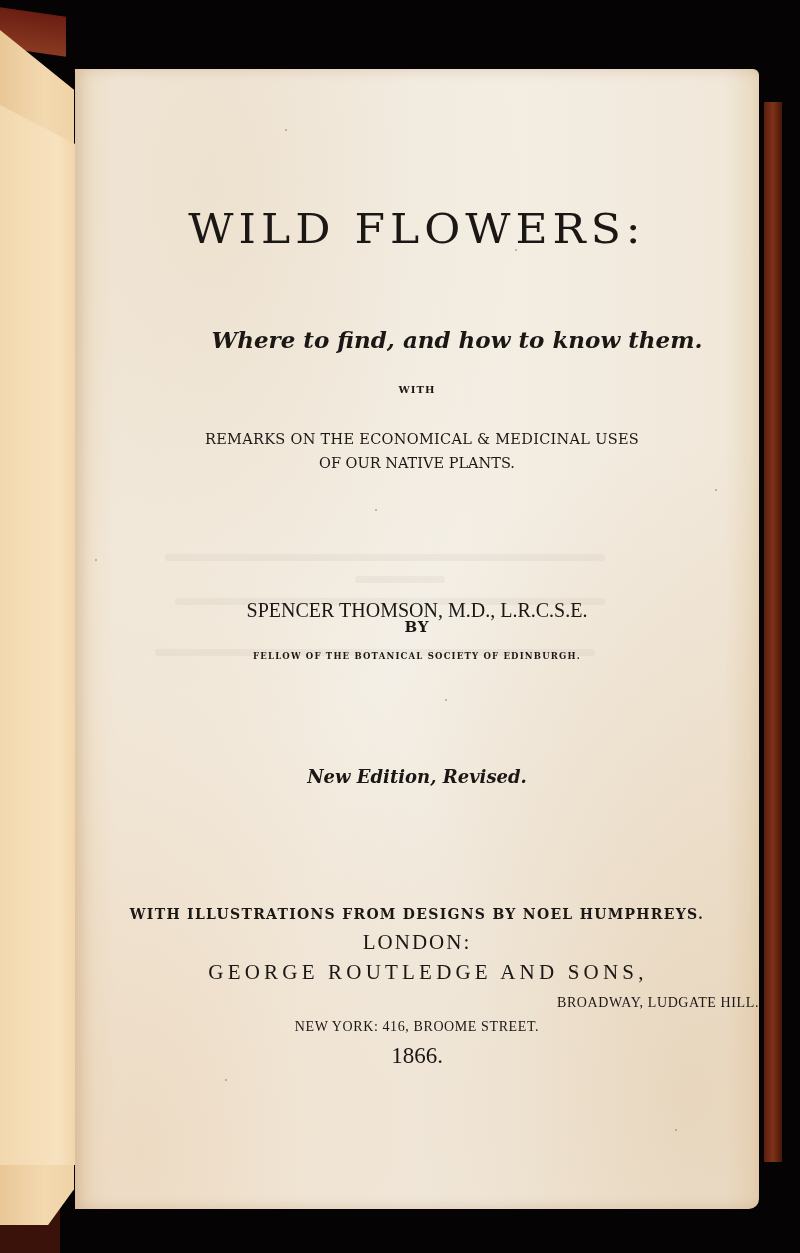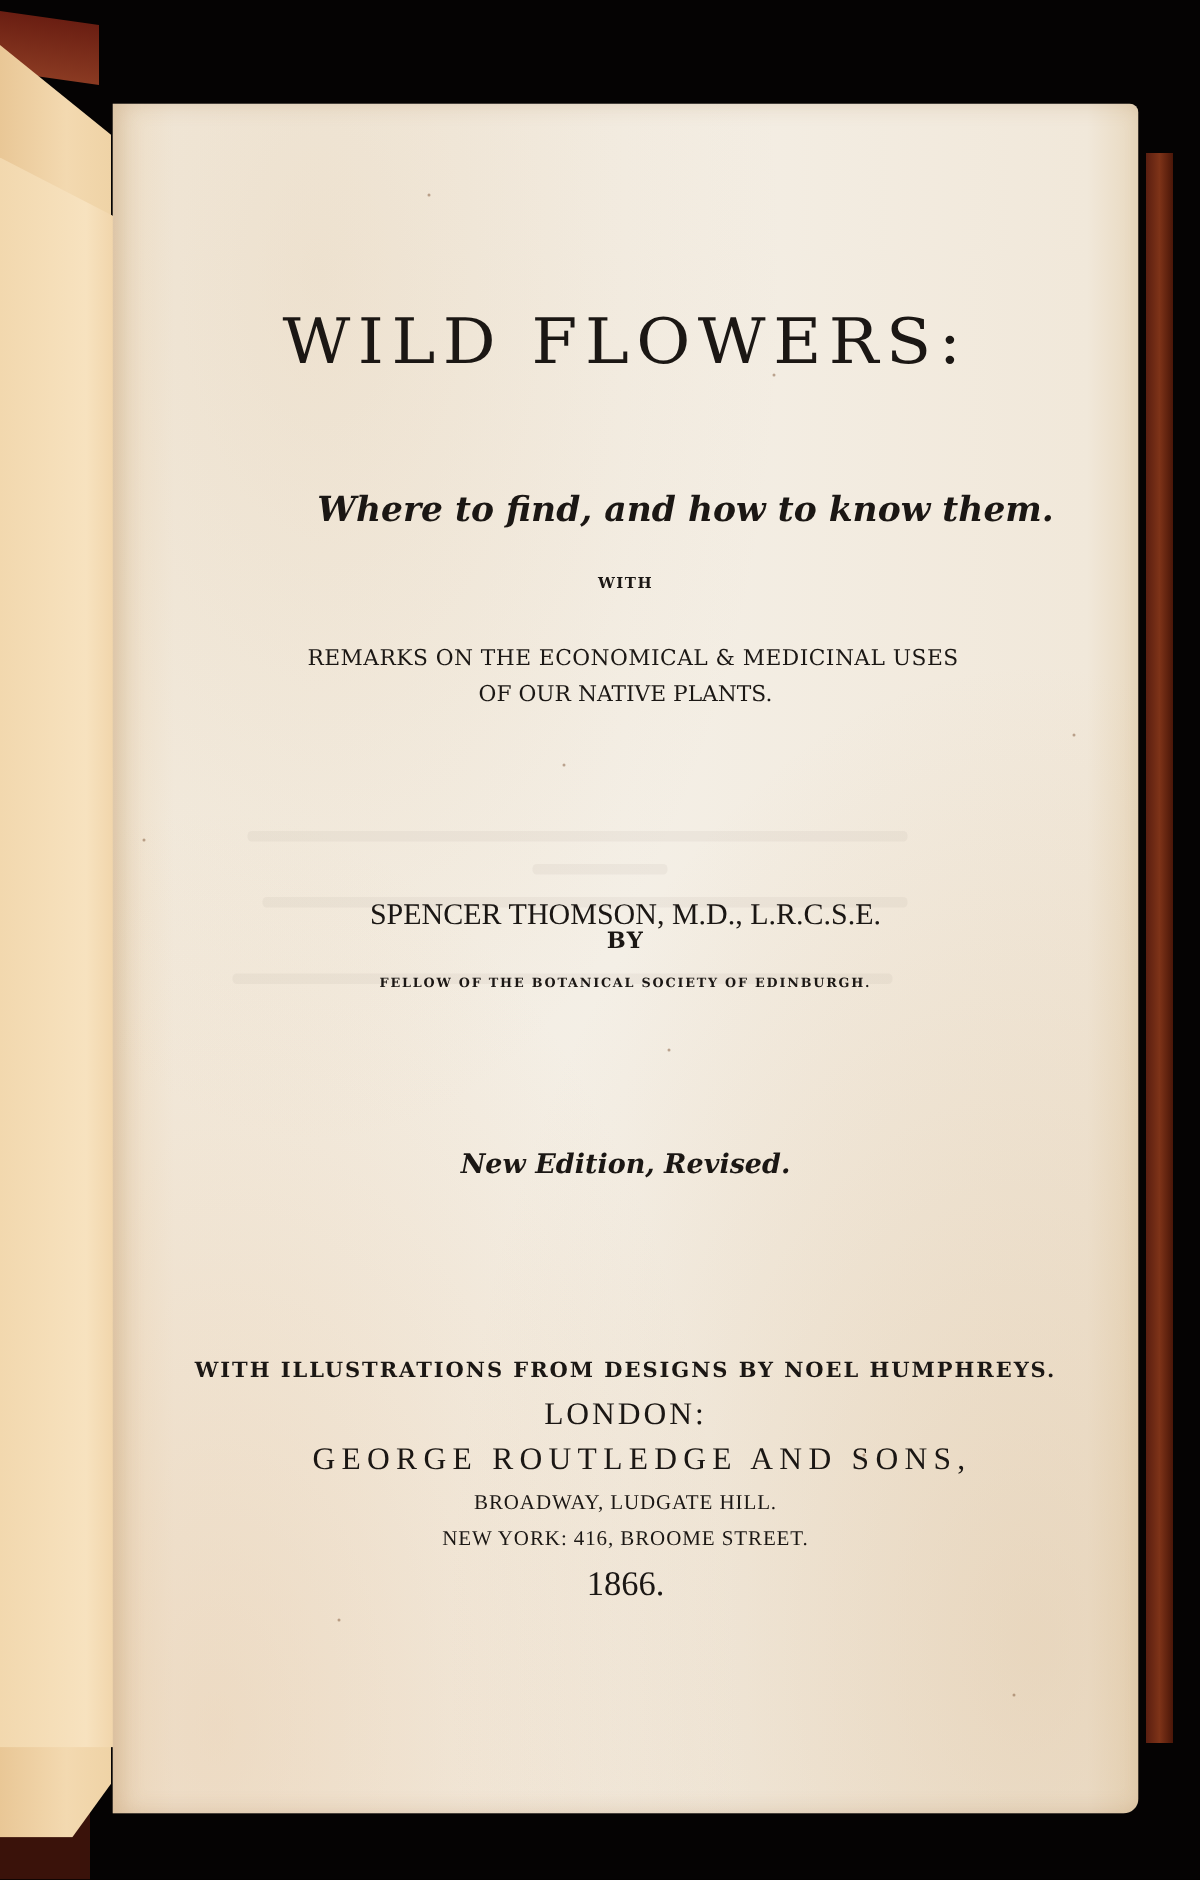--- a/index.html
+++ b/index.html
@@ -61,21 +61,21 @@
   .with { top: 384px; font-size: 10px; letter-spacing: 1px; }
   .remarks1 { top: 431px; font-size: 14.5px; letter-spacing: 0.3px; left: 80px; }
   .remarks2 { top: 455px; font-size: 14.5px; }
   .by { top: 586px; font-size: 15px; letter-spacing: 1px; margin-top: 32px; }
   .author { top: 599px; font-size: 20px; font-family: "Liberation Serif", serif; }
   .fellow { top: 651px; font-size: 8.5px; letter-spacing: 1.2px; }
   .edition { top: 766px; font-size: 18px; }
   .illustrations { top: 858px; font-size: 14px; letter-spacing: 1.3px; margin-top: 48px; }
   .london { top: 930px; font-size: 21px; letter-spacing: 2px; font-family: "Liberation Serif", serif; }
   .publisher { top: 960px; font-size: 21px; letter-spacing: 4.2px; font-family: "Liberation Serif", serif; left: 86px; }
-  .broadway { top: 995px; font-size: 14px; letter-spacing: 0.6px; font-family: "Liberation Serif", serif; }
+  .broadway { top: 995px; font-size: 14px; letter-spacing: 0.6px; font-family: "Liberation Serif", serif; text-align: right; }
   .newyork { top: 1019px; font-size: 14px; letter-spacing: 0.6px; font-family: "Liberation Serif", serif; text-align: center; }
   .year { top: 1043px; font-size: 23px; font-family: "Liberation Serif", serif; }
   .speck { position: absolute; width: 2px; height: 2px; background: rgba(130,90,60,0.5); border-radius: 50%; }
 </style>
 </head>
 <body>
 
 <div class="cover-top"></div>
 <div class="cover-right"></div>
 <div class="cover-bottom"></div>

